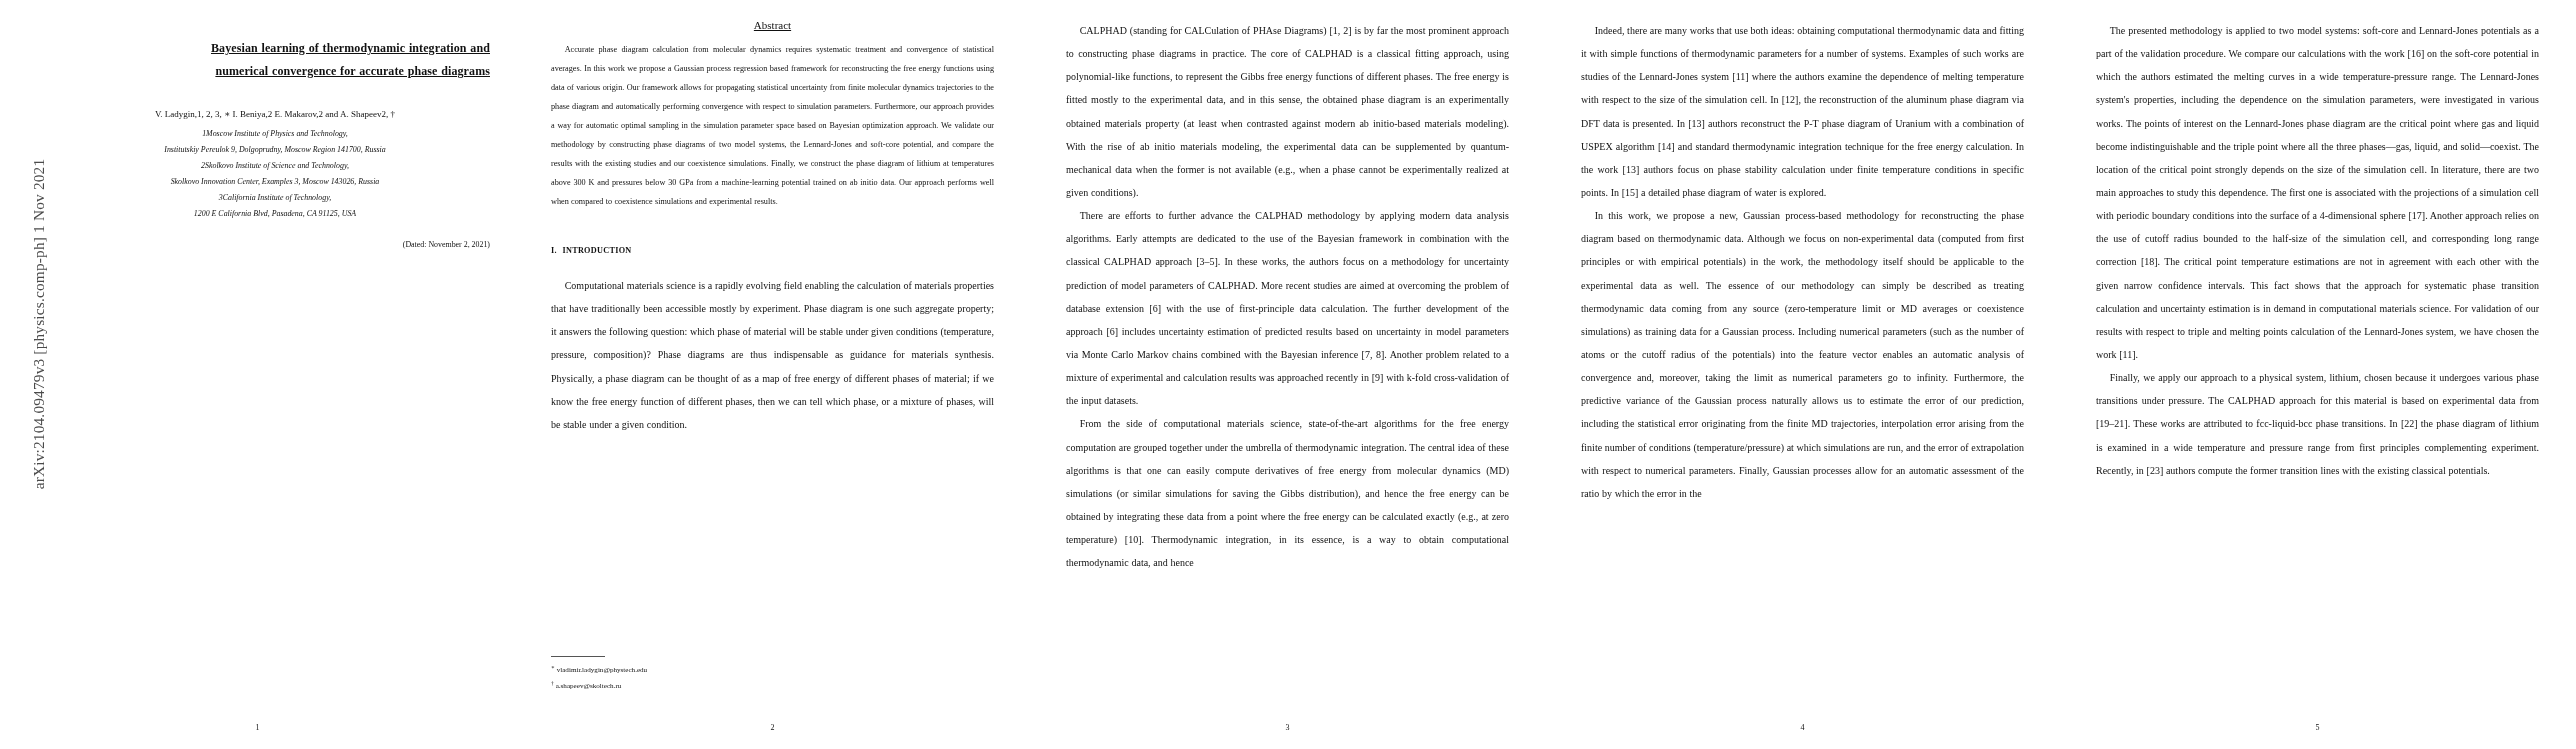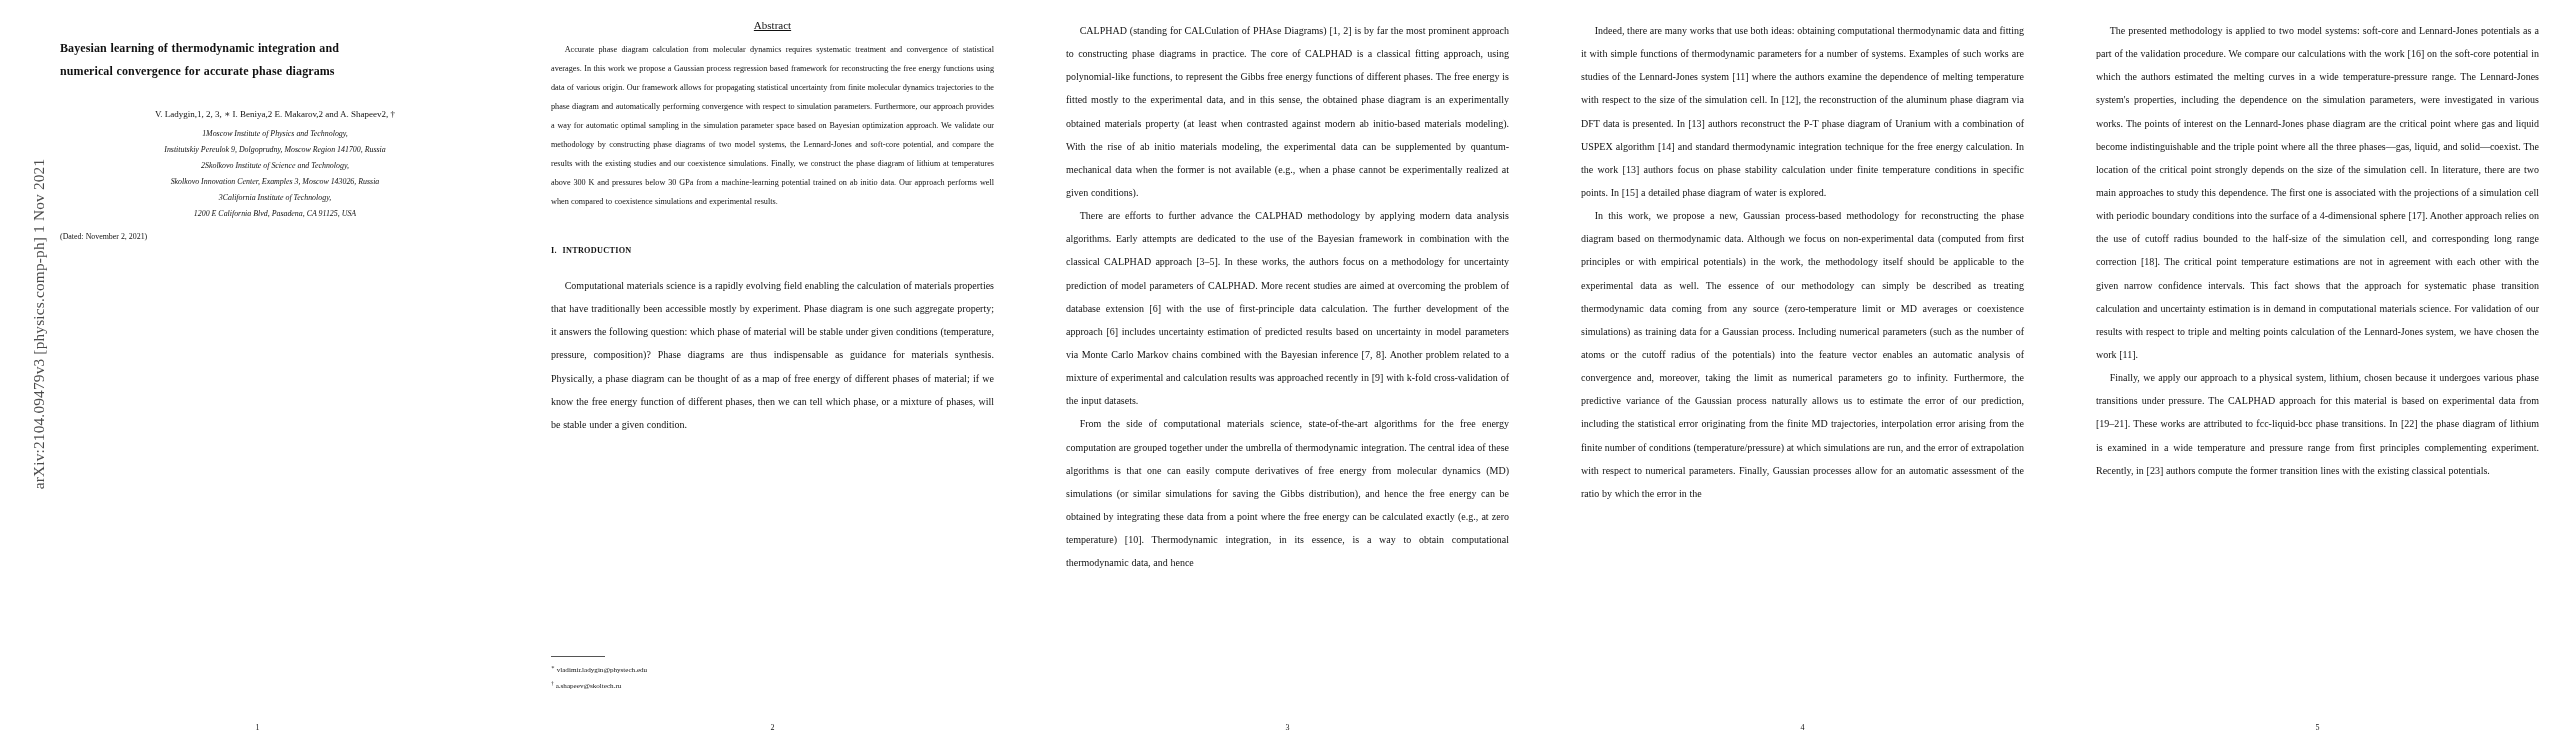--- a/index.html
+++ b/index.html
@@ -40,43 +40,44 @@
     color:#4a4a4a;
     white-space:nowrap;
     text-align:center;
   }
 
   
   .title{
     font-size:12px;
     font-weight:bold;
     line-height:1.95;
-    text-align:left;
+    text-align:right;
     margin:17.5px 0 0 0;
     letter-spacing:0.1px;
     word-spacing:0.6px;
+    text-decoration:underline;
   }
   .authors{
     text-align:center;
     font-size:9px;
     margin-top:24px;
     line-height:1.6;
   }
   .affil{
     text-align:center;
     font-style:italic;
     font-size:7.9px;
     line-height:2.03;
     margin-top:4.4px;
   }
   .affil .ln{display:block;}
   .dated{
-    text-align:left;
+    text-align:right;
     font-size:7.9px;
-    margin-top:10px;
+    margin-top:18px;
   }
 
   
   .abs-head{
     text-align:center;
     font-size:11px;
     margin:0 0 8.7px 0;
     font-weight:normal;
     text-decoration:underline;
   }

